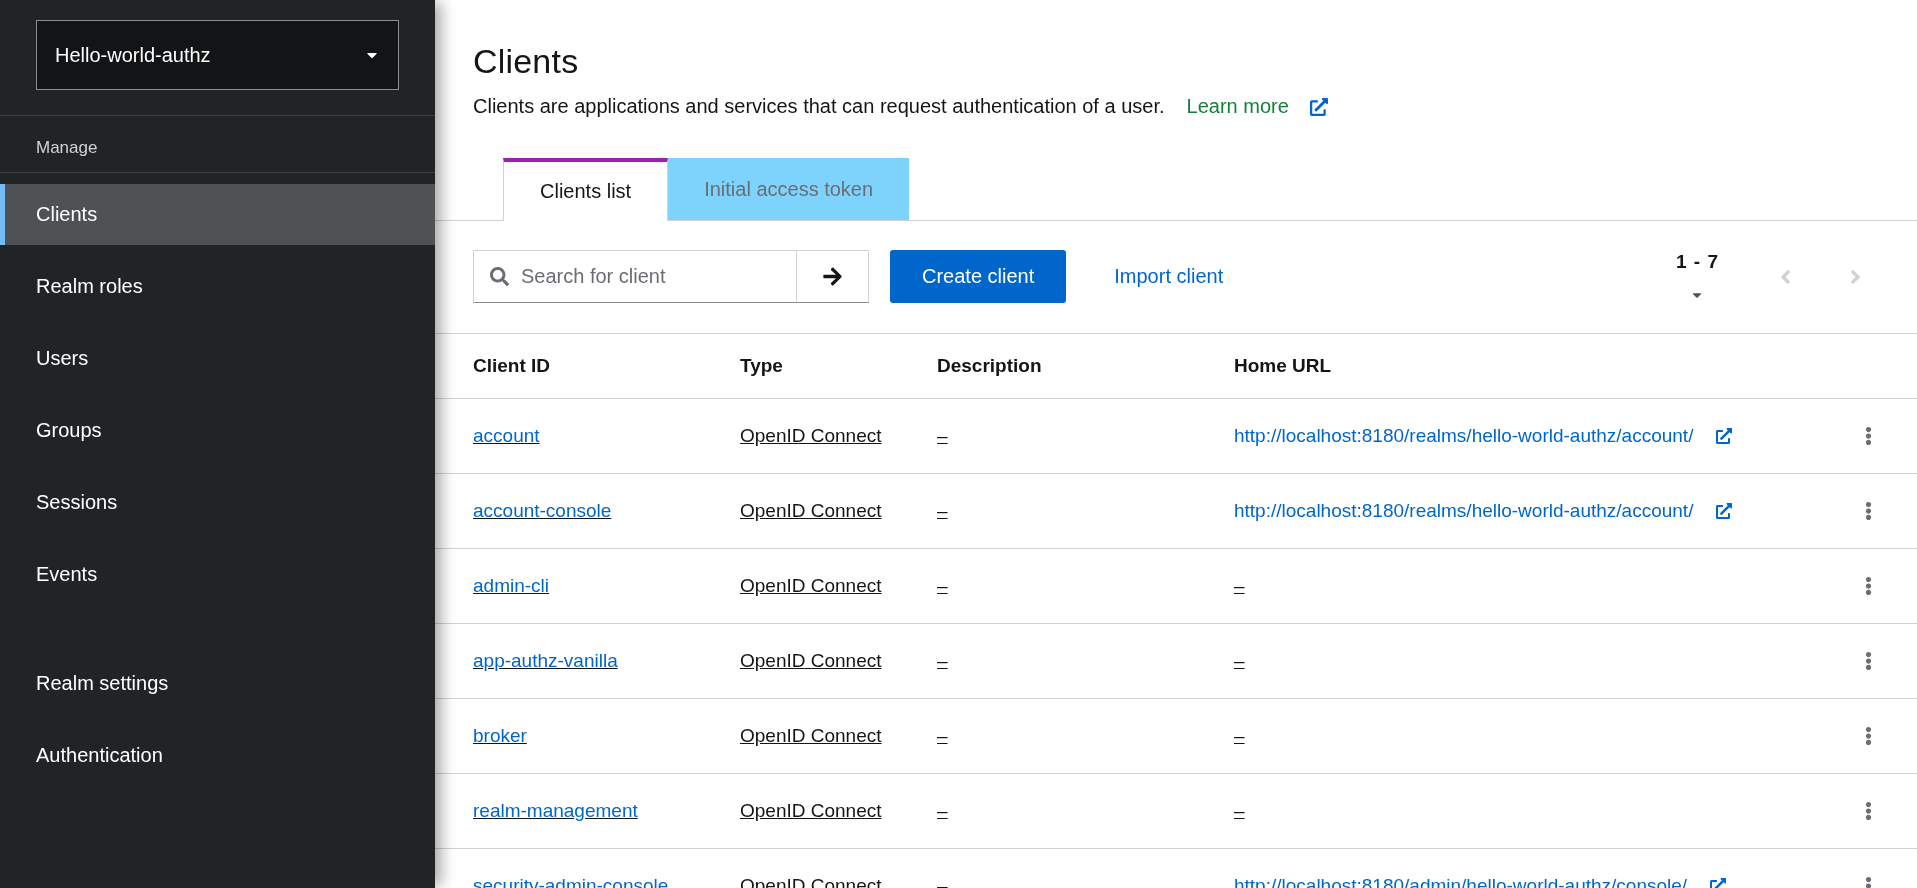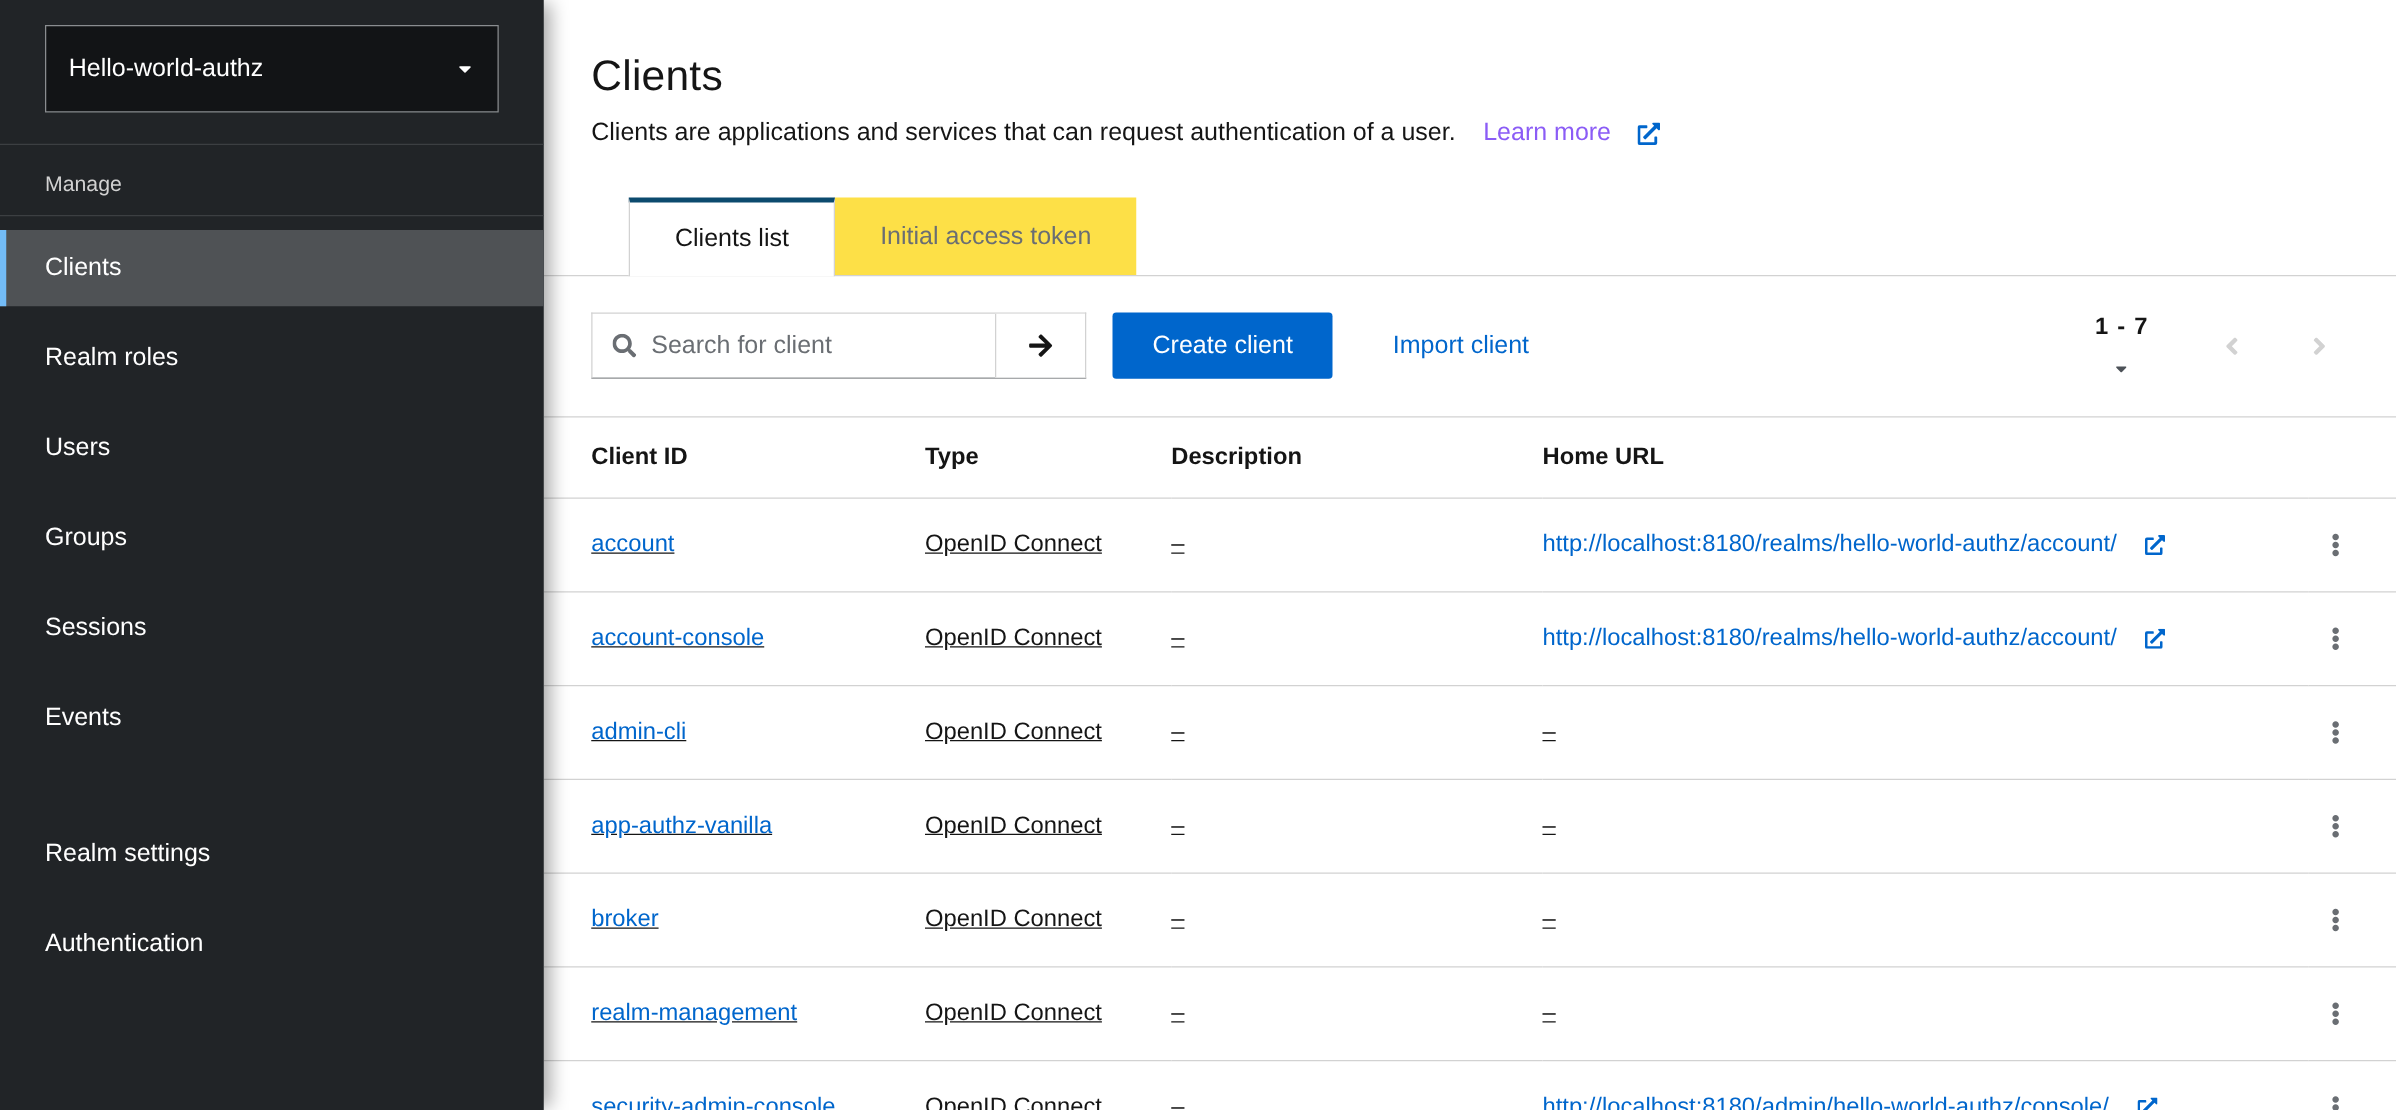--- a/index.html
+++ b/index.html
@@ -55,21 +55,21 @@
   .nav-section.configure { margin-top: 48px; }
 
   
   .main { flex: 1; height: 888px; overflow: hidden; background: #ffffff; }
 
   .page-header { padding: 42px 38px 0 38px; }
   .page-title { font-size: 34px; font-weight: 500; color: #151515; letter-spacing: 0.2px; }
   .page-desc-row { margin-top: 14px; display: flex; align-items: center; gap: 22px; font-size: 20px; }
   .page-desc { color: #151515; }
   a.learn-more {
-    color: #8b5cf6; text-decoration: none;
+    color: #15803d; text-decoration: none;
     display: inline-flex; align-items: center; gap: 21px; font-size: 20px; text-align: right;
   }
   .ext-icon { width: 18px; height: 18px; fill: #0066cc; }
   .ext-icon.sm { width: 16px; height: 16px; }
 
   
   .tab-strip {
     margin-top: 40px;
     display: flex; align-items: stretch;
     height: 63px;
@@ -78,26 +78,26 @@
   }
   .tab {
     display: flex; align-items: center;
     padding: 0 36px;
     font-size: 20px;
     cursor: pointer;
   }
   .tab.active {
     background: #ffffff;
     color: #151515;
-    border-top: 4px solid #0c4a6e;
+    border-top: 4px solid #a21caf;
     border-left: 1px solid #d2d2d2;
     border-right: 1px solid #d2d2d2;
     margin-bottom: -1px;
   }
-  .tab.inactive { background: #fde047; color: #6a6e73; }
+  .tab.inactive { background: #7dd3fc; color: #6a6e73; }
 
   
   .toolbar {
     display: flex; align-items: center;
     padding: 29px 40px 30px 38px;
     border-bottom: 1px solid #d2d2d2;
   }
   .search-group {
     display: flex; align-items: stretch;
     width: 396px; height: 53px;

